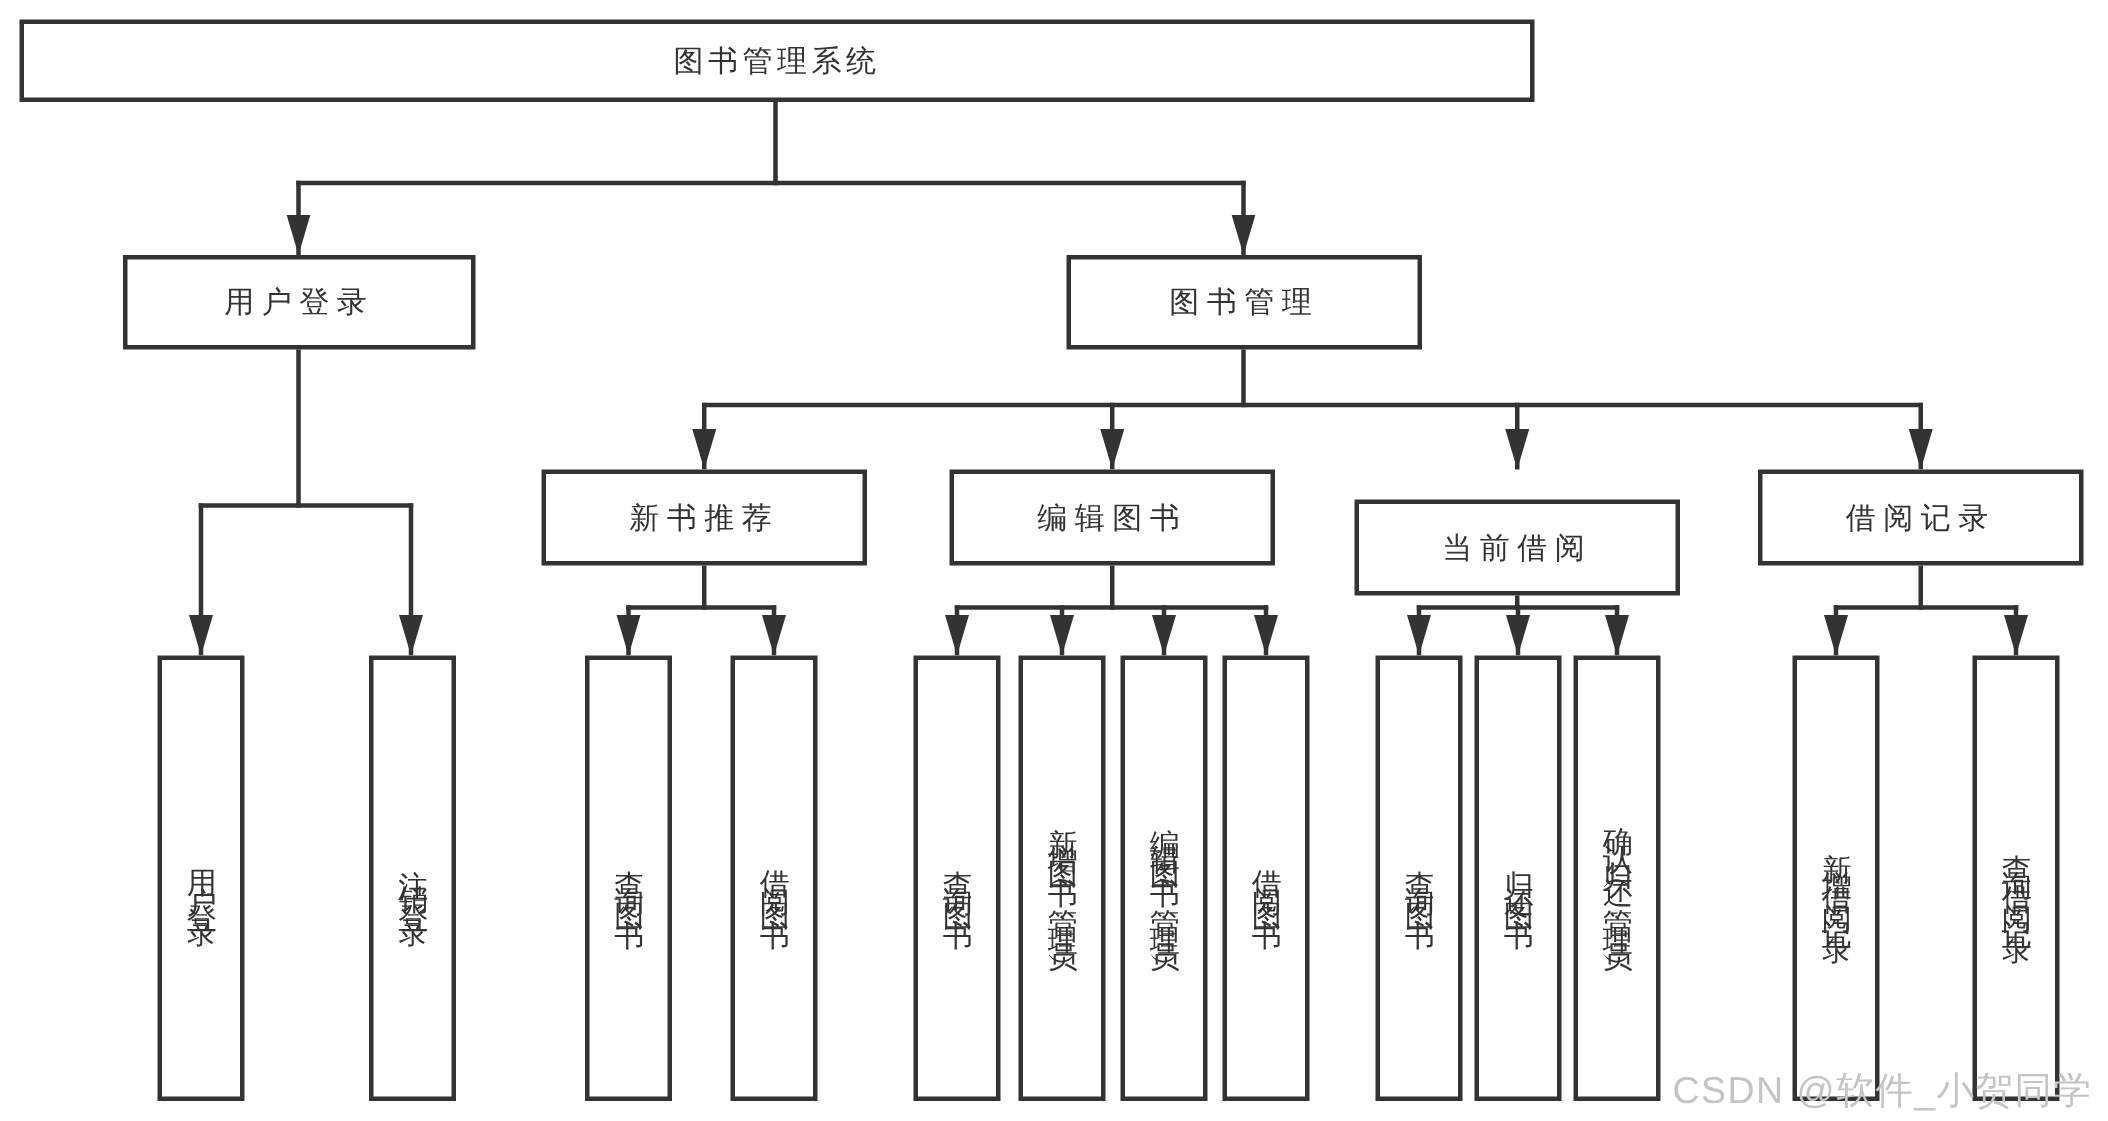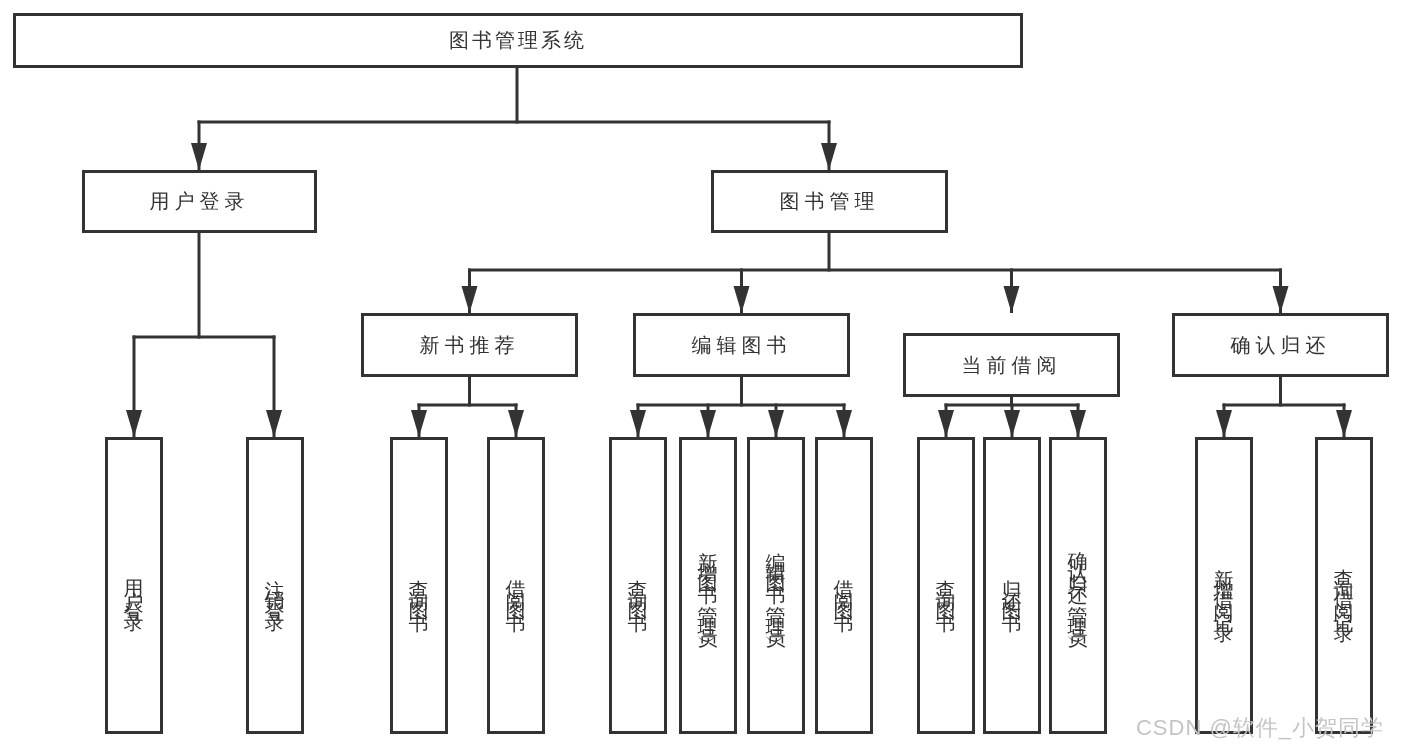--- a/index.html
+++ b/index.html
@@ -69,23 +69,23 @@
   }
   
   .lf-a1 { left: 105px; }  .lf-a2 { left: 246px; }
   .lf-b1 { left: 390px; }  .lf-b2 { left: 487px; }
   .lf-c1 { left: 609px; }  .lf-c2 { left: 679px; }  .lf-c3 { left: 747px; }  .lf-c4 { left: 815px; }
   .lf-d1 { left: 917px; }  .lf-d2 { left: 983px; }  .lf-d3 { left: 1049px; }
   .lf-e1 { left: 1195px; } .lf-e2 { left: 1315px; }
 
   .watermark {
     position: absolute;
-    right: 21px; bottom: 4px;
+    right: 10px; bottom: 4px;
     z-index: 3;
-    font-size: 22px;
+    font-size: 25px;
     letter-spacing: 1px;
     color: var(--watermark);
     white-space: nowrap;
     margin-left: 14px;
   }
 </style>
 </head>
 <body>
 
 <div class="canvas">
@@ -152,21 +152,21 @@
   <div class="node h lvl3 l3a">
     <span>新书推荐</span>
   </div>
   <div class="node h lvl3 l3b">
     <span>编辑图书</span>
   </div>
   <div class="node h lvl3 l3c">
     <span>当前借阅</span>
   </div>
   <div class="node h lvl3 l3d">
-    <span>确认归还</span>
+    <span>借阅记录</span>
   </div>
 
   <div class="node leaf lf-a1">
     <span class="vtext">用户登录</span>
   </div>
   <div class="node leaf lf-a2">
     <span class="vtext">注销登录</span>
   </div>
 
   <div class="node leaf lf-b1">

